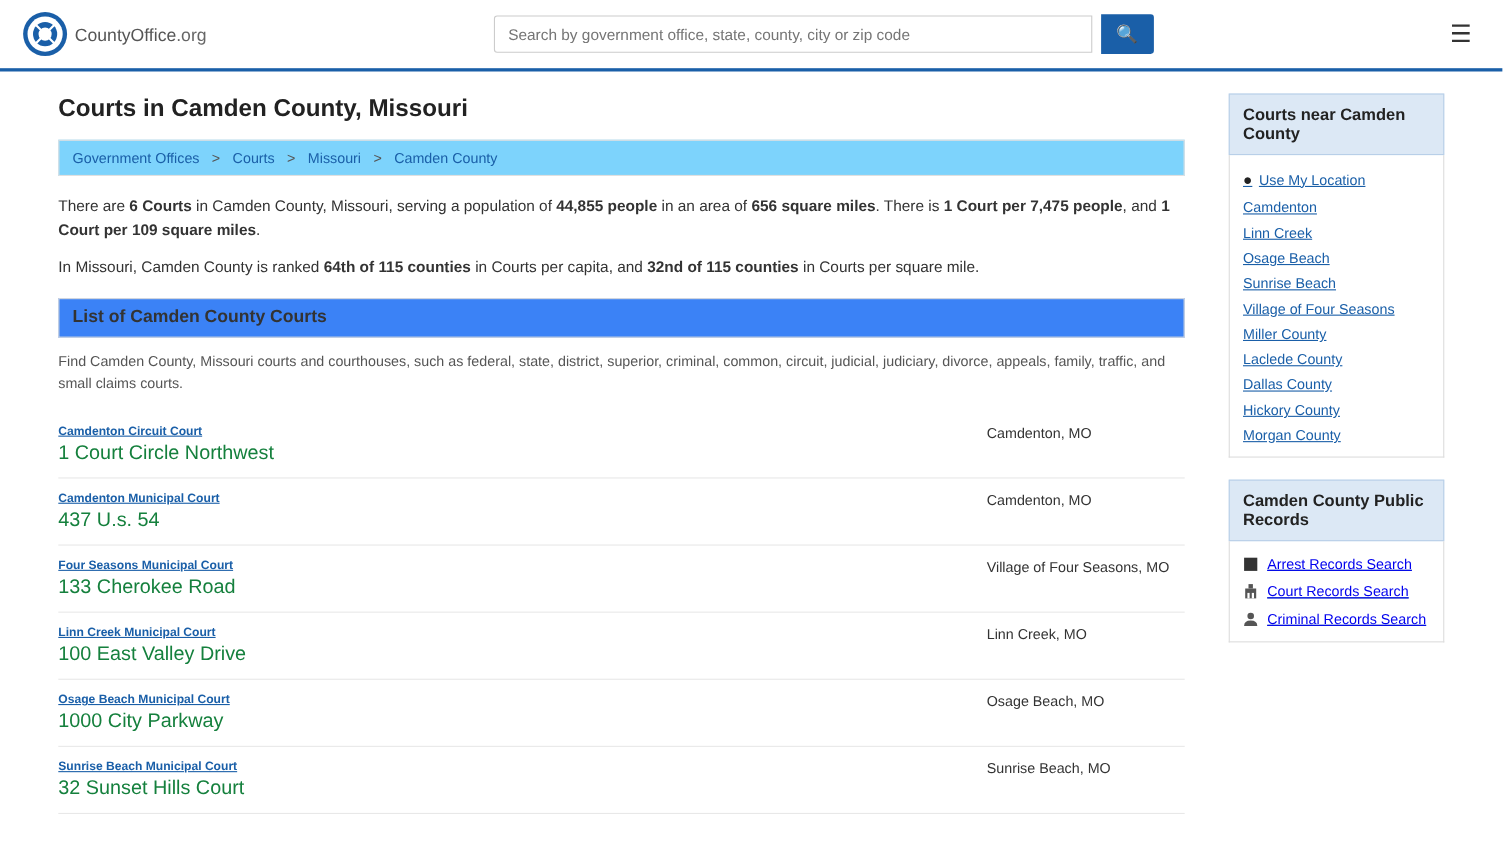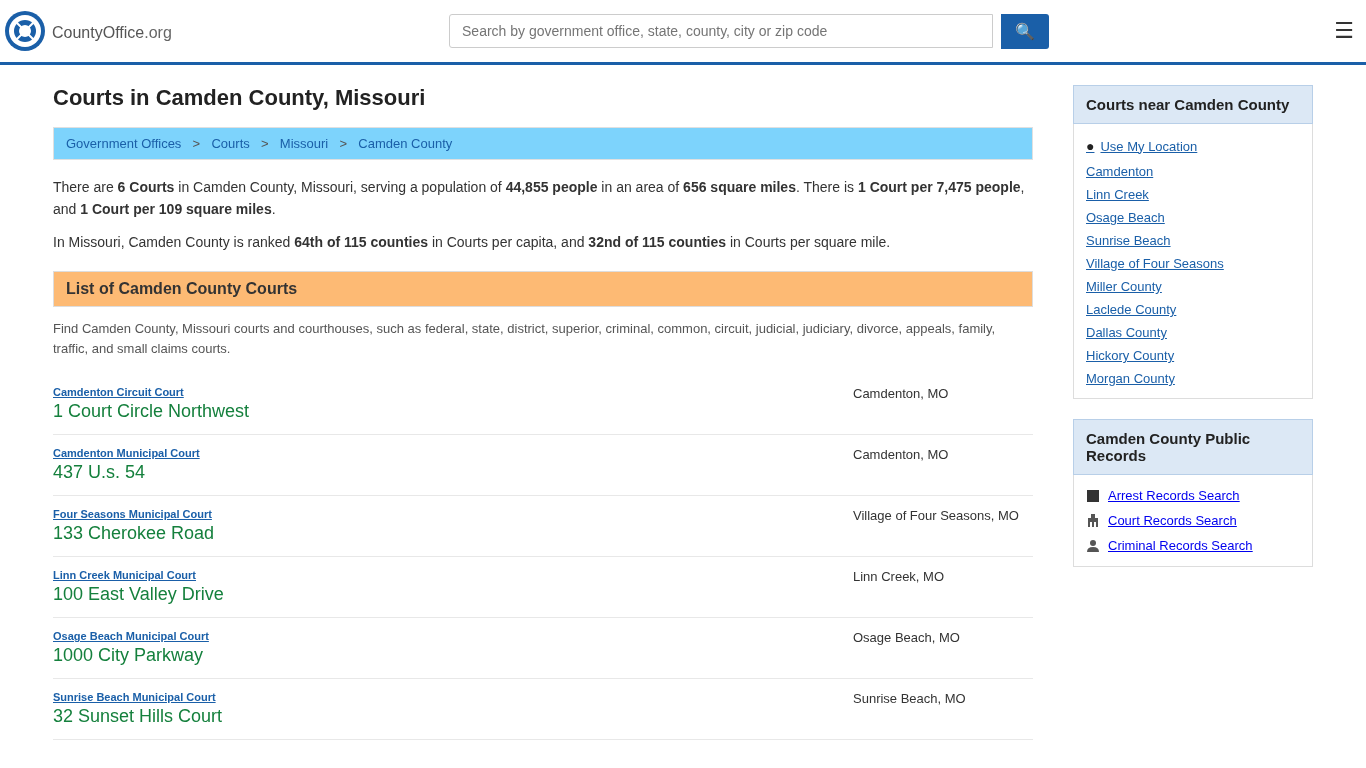--- a/index.html
+++ b/index.html
@@ -2,21 +2,21 @@
 <html><head>
   <meta charset="utf-8">
   <style>
     * { margin: 0; padding: 0; box-sizing: border-box; }
     body { font-family: Arial, sans-serif; font-size: 14px; color: #333; background: #fff; }
 
     
     .header {
       background: #fff;
       border-bottom: 3px solid #1a5fa8;
-      padding: 10px 4px;
+      padding: 10px 20px;
       display: flex;
       align-items: center;
       justify-content: space-between;
     }
     .logo-area {
       display: flex;
       align-items: center;
       gap: 6px;
     }
     .logo-icon {
@@ -107,21 +107,21 @@
 
     .intro-text {
       font-size: 14px;
       line-height: 1.6;
       margin-bottom: 10px;
       color: #333;
     }
     .intro-text strong { font-weight: bold; }
 
     .section-header {
-      background: #fdba74;
+      background: #3b82f6;
       padding: 8px 12px;
       font-size: 16px;
       font-weight: bold;
       margin: 18px 0 12px 0;
       border: 1px solid #ddd;
     }
 
     .section-desc {
       font-size: 13px;
       color: #555;
@@ -155,21 +155,21 @@
     .court-location {
       font-size: 13px;
       color: #333;
       min-width: 200px;
       text-align: left;
       padding-left: 20px;
     }
 
     
     .sidebar {
-      width: 240px;
+      width: 196px;
       flex-shrink: 0;
     }
 
     .sidebar-section {
       margin-bottom: 20px;
     }
     .sidebar-section-header {
       background: #dce8f5;
       padding: 10px 12px;
       font-size: 15px;

